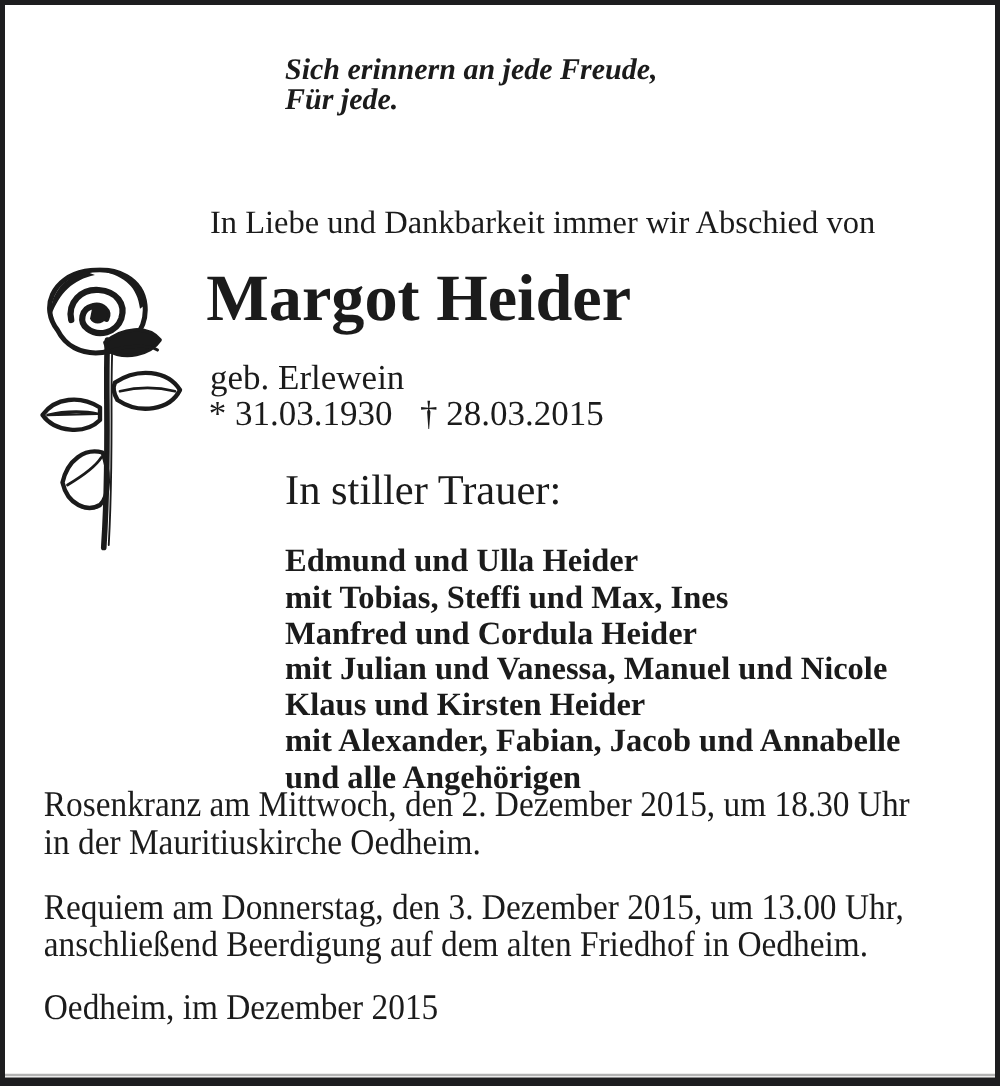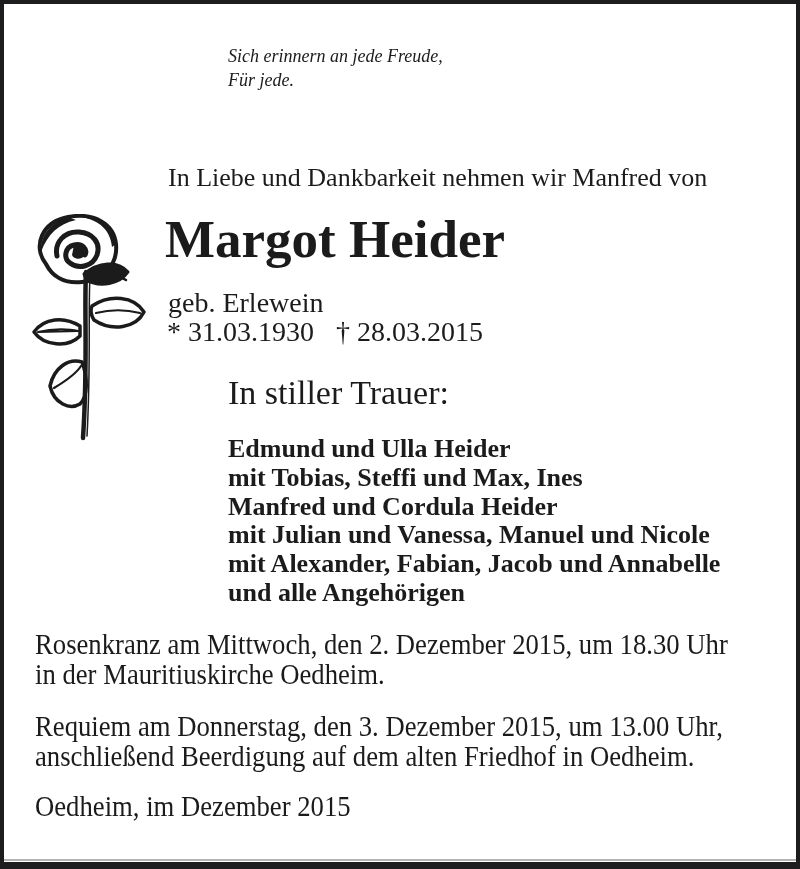--- a/index.html
+++ b/index.html
@@ -17,21 +17,21 @@
     border-top:4px solid #1d1d1f;
     border-right:4px solid #1d1d1f;
     border-bottom:7px solid #1d1d1f;
     pointer-events:none;
   }
   .bottom-line{
     position:absolute;left:4px;right:4px;bottom:8px;height:2px;
     background:#b3b3b3;
   }
   .abs{position:absolute;white-space:nowrap;}
-  .epigraph{left:228px;top:44px;font-style:italic;font-size:18px;line-height:24px;}
+  .epigraph{left:228px;top:44px;font-style:italic;font-size:24px;line-height:24px;font-weight:bold;}
   .intro{left:168px;top:163px;font-size:26px;line-height:30px;}
   .name{left:165px;top:206px;font-size:53px;line-height:67px;font-weight:bold;margin:0;}
   .maiden{left:168px;top:288px;font-size:28px;line-height:30px;}
   .dates{left:167px;top:317px;font-size:28px;line-height:30px;display:flex;column-gap:22px;}
   .trauer{left:228px;top:378px;font-size:34px;line-height:30px;}
   .mourners{left:228px;top:415px;font-size:26px;line-height:28.8px;font-weight:bold;margin-top:20px;}
   .narrow{font-size:29px;line-height:29.5px;transform:scaleX(.92);transform-origin:0 0;}
   .rosary{left:35px;top:630px;}
   .requiem{left:35px;top:712px;}
   .closing{left:35px;top:792px;}
@@ -43,21 +43,21 @@
 <div class="page">
 
   <div class="frame"></div>
   <div class="bottom-line"></div>
 
   <div class="abs epigraph">
     <div>Sich erinnern an jede Freude,</div>
     <div>Für jede.</div>
   </div>
 
-  <div class="abs intro">In Liebe und Dankbarkeit nehmen wir Manfred von</div>
+  <div class="abs intro">In Liebe und Dankbarkeit immer wir Abschied von</div>
 
   <svg class="rose" viewBox="0 0 122 228" xmlns="http://www.w3.org/2000/svg">
     <g stroke="#1b1b1b" fill="none" stroke-linecap="round" stroke-linejoin="round">
 
       <path d="M58,58 C56,95 60,150 55,224" stroke-width="4.5"></path>
       <path d="M62,62 C60,100 63,150 59,222" stroke-width="1.5"></path>
 
       <path d="M18,50 C4,32 14,8 40,3 C66,-2 86,10 88,30 C90,50 76,66 54,68 C36,70 24,62 18,50 Z" stroke-width="4"></path>
 
       <path d="M40,3 C24,8 12,20 13,38 C20,20 30,10 48,6 Z" fill="#1b1b1b" stroke="none"></path>
@@ -89,20 +89,21 @@
     <span>† 28.03.2015</span>
   </div>
 
   <div class="abs trauer">In stiller Trauer:</div>
 
   <div class="abs mourners">
     <div>Edmund und Ulla Heider</div>
     <div>mit Tobias, Steffi und Max, Ines</div>
     <div>Manfred und Cordula Heider</div>
     <div>mit Julian und Vanessa, Manuel und Nicole</div>
+    <div>Klaus und Kirsten Heider</div>
     <div>mit Alexander, Fabian, Jacob und Annabelle</div>
     <div>und alle Angehörigen</div>
   </div>
 
   <div class="abs narrow rosary">
     <div>Rosenkranz am Mittwoch, den 2. Dezember 2015, um 18.30 Uhr</div>
     <div>in der Mauritiuskirche Oedheim.</div>
   </div>
 
   <div class="abs narrow requiem">

